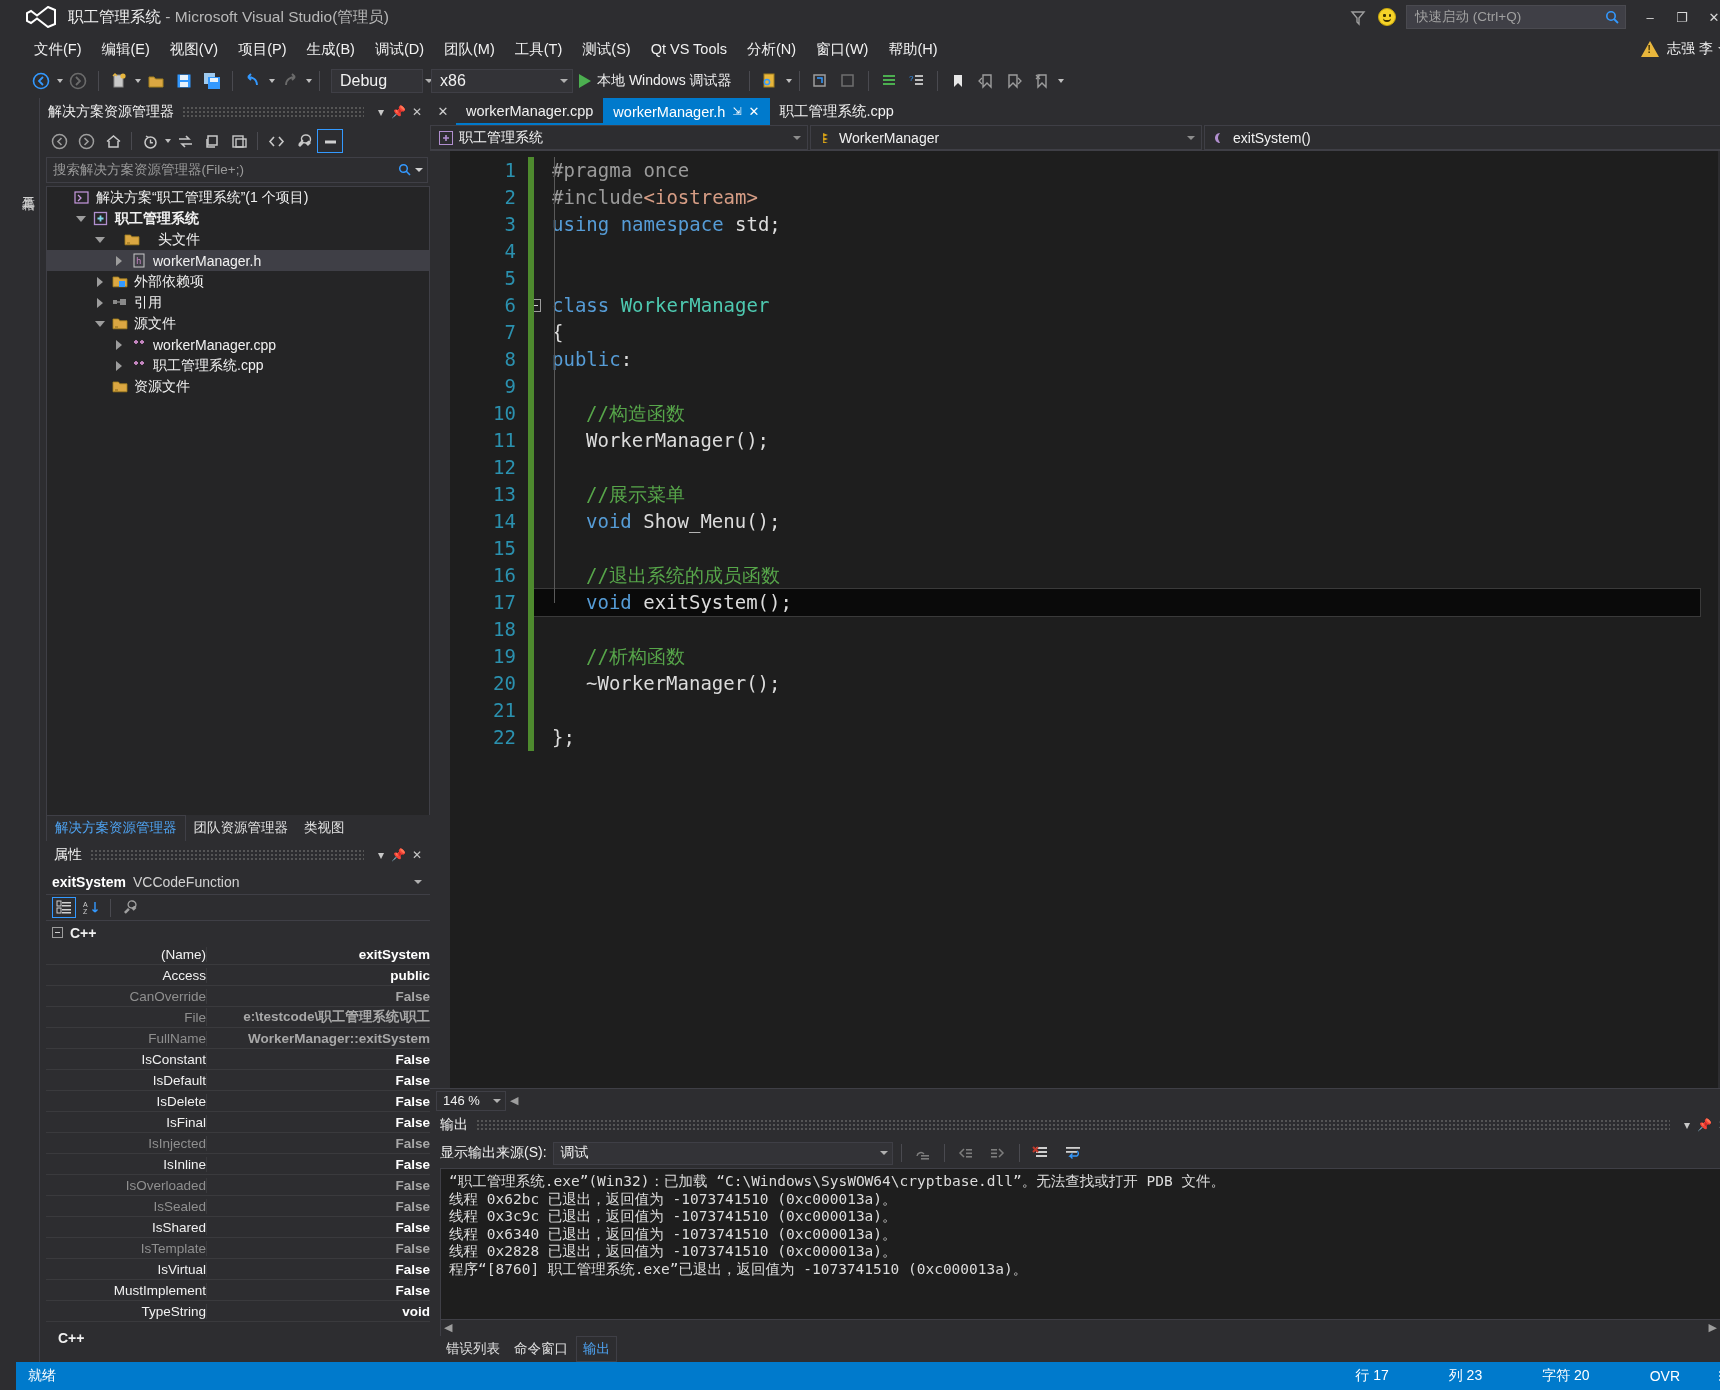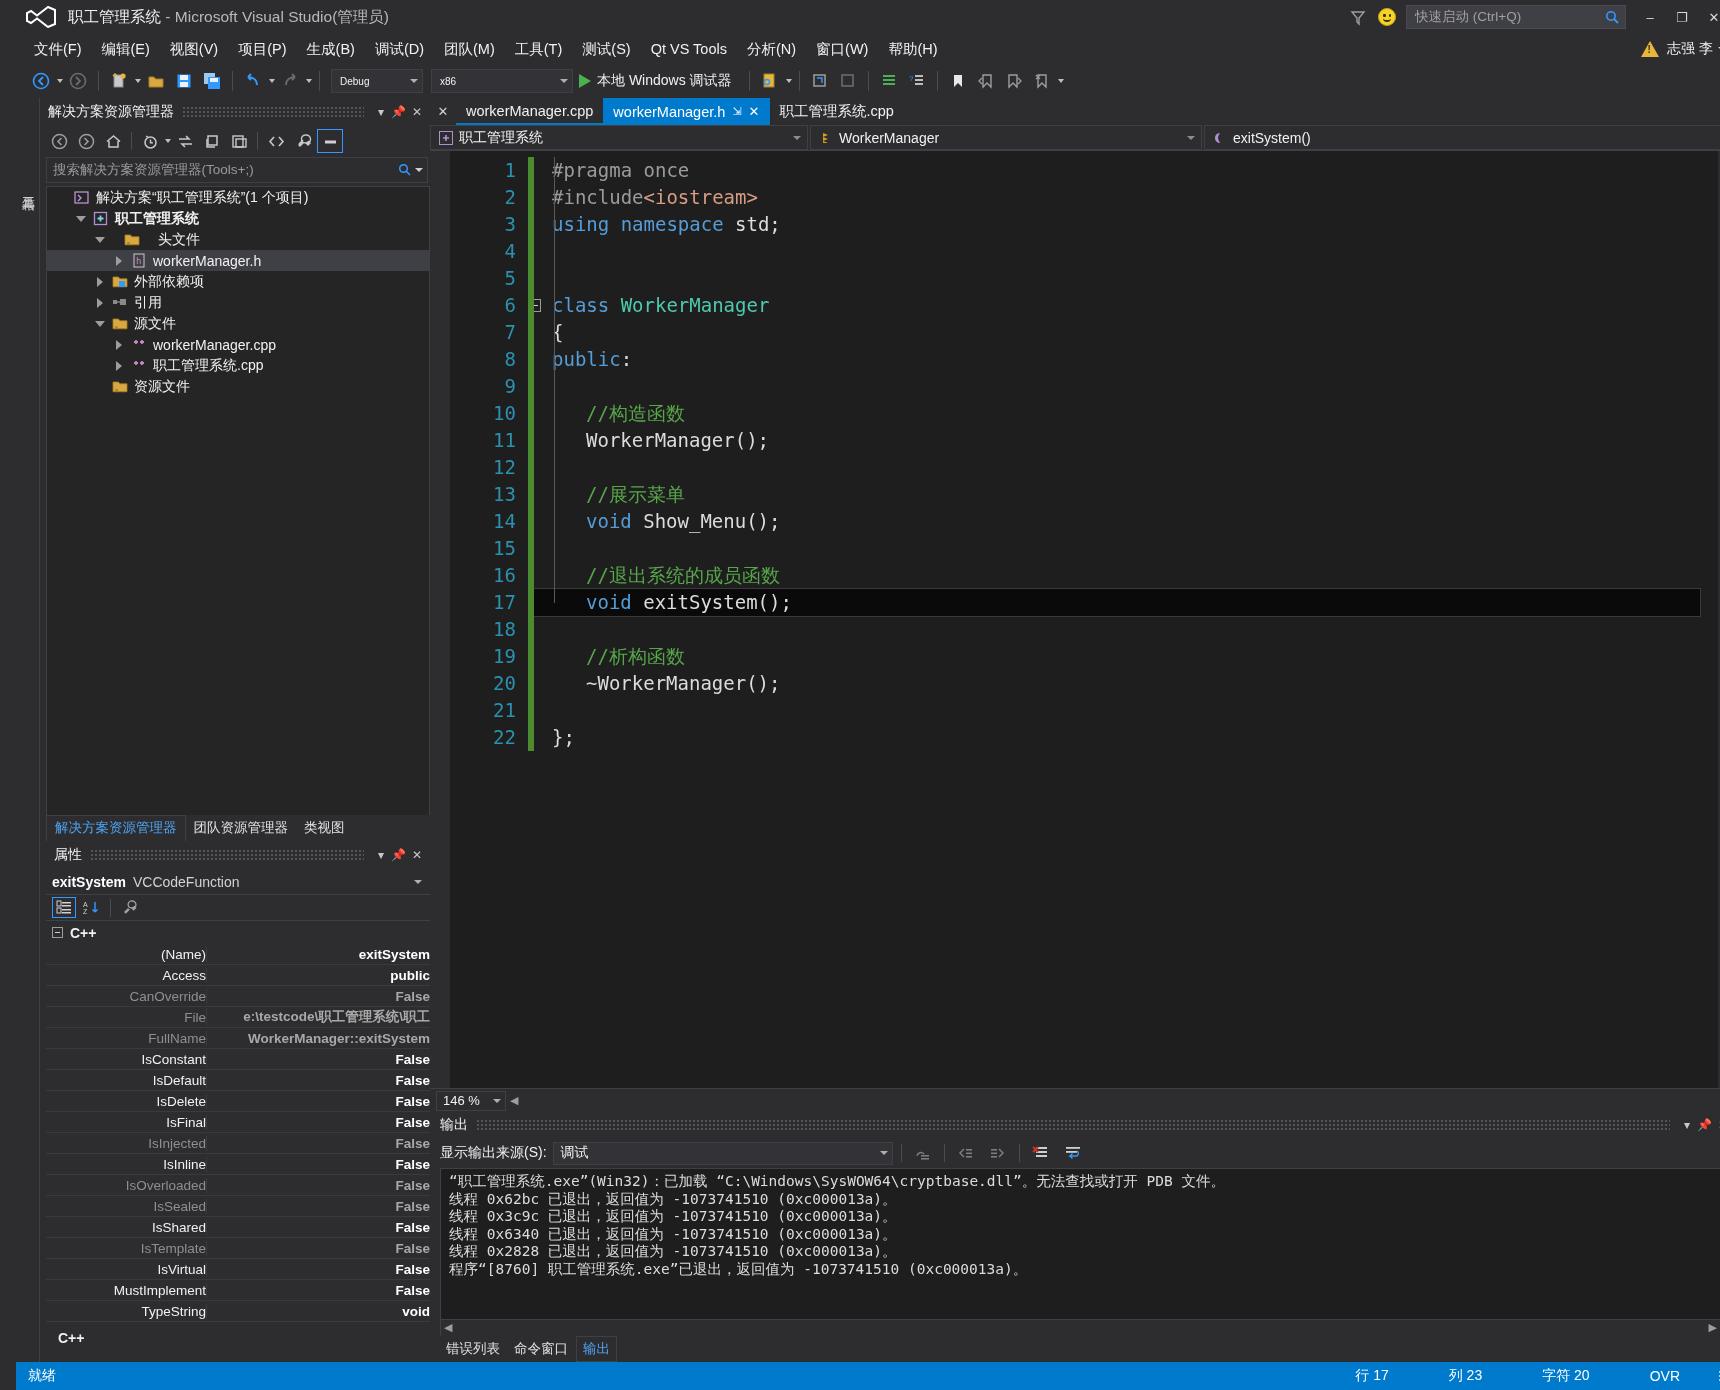--- a/index.html
+++ b/index.html
@@ -108,21 +108,21 @@
   }
   .tb-sep { width: 1px; height: 20px; background: #4a4a50; margin: 0 5px; }
   .tb-caret {
     width: 0; height: 0; border-left: 3.5px solid transparent;
     border-right: 3.5px solid transparent; border-top: 4px solid #c0c0c0;
     margin-left: 1px;
   }
   .combo {
     height: 24px; background: #333337; border: 1px solid #3f3f46;
     display: flex; align-items: center; padding: 0 4px 0 8px;
-    font-size: 10px; color: #f1f1f1; position: relative; gap: 38px;
+    font-size: 16px; color: #f1f1f1; position: relative; gap: 38px;
   }
   .combo .cb-caret {
     margin-left: auto; width: 0; height: 0;
     border-left: 4px solid transparent; border-right: 4px solid transparent;
     border-top: 4px solid #b0b0b0;
   }
   .run-btn { display: flex; align-items: center; gap: 6px; padding: 0 4px; }
   .play-tri {
     width: 0; height: 0; border-top: 7px solid transparent;
     border-bottom: 7px solid transparent; border-left: 12px solid #4caf50;
@@ -630,21 +630,21 @@
             </svg>
         </div>
         <div class="se-btn active">
           <svg width="15" height="15" viewBox="0 0 15 15">
               <rect x="2" y="6.5" width="11" height="3" fill="#d0d0d0"></rect>
             </svg>
         </div>
       </div>
 
       <div class="se-search">
-        <span class="ph">搜索解决方案资源管理器(Tools+;)</span>
+        <span class="ph">搜索解决方案资源管理器(File+;)</span>
         <span class="right">
           <span>
             <svg width="14" height="14" viewBox="0 0 14 14">
                 <circle cx="5.5" cy="5.5" r="3.8" fill="none" stroke="#3399ff" stroke-width="1.5"></circle>
                 <line x1="8.3" y1="8.3" x2="12" y2="12" stroke="#3399ff" stroke-width="1.6"></line>
               </svg>
           </span>
           <span class="caret-dn"></span>
         </span>
       </div>

